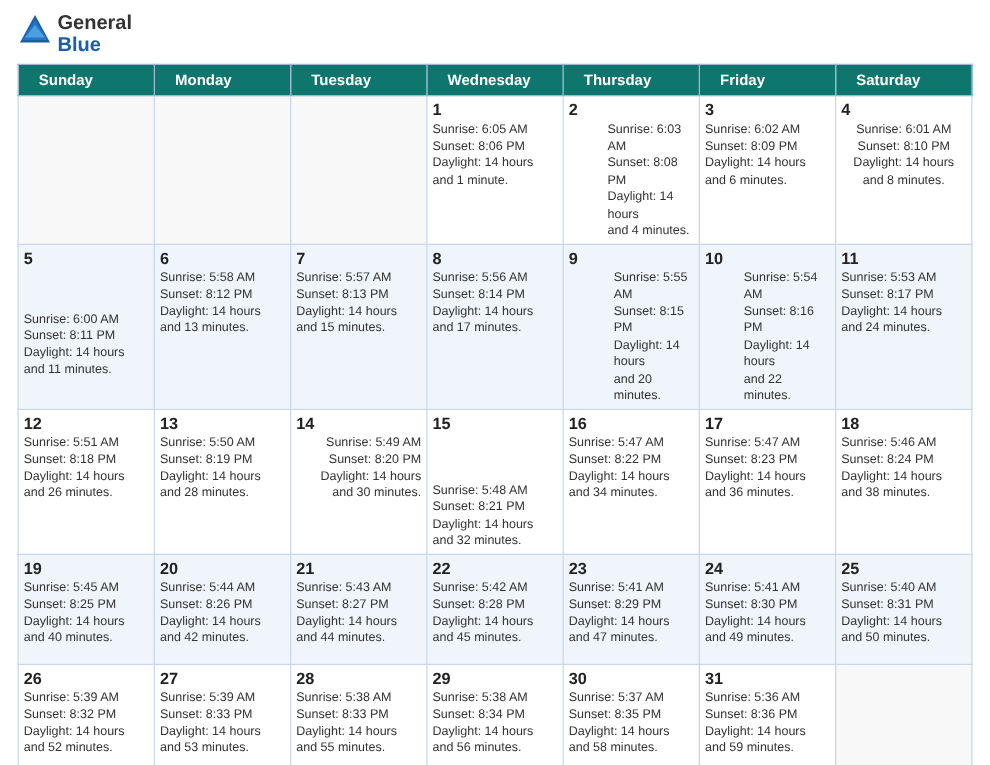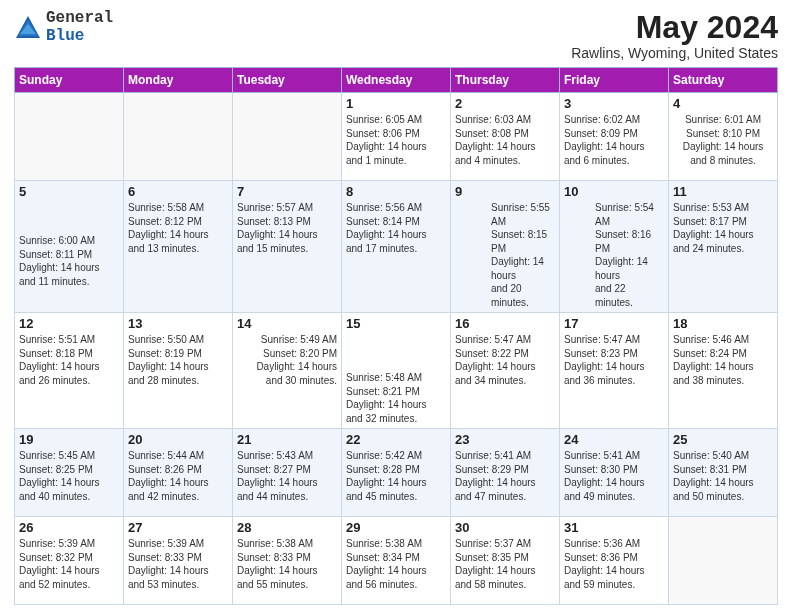--- a/index.html
+++ b/index.html
@@ -16,23 +16,21 @@
       padding: 10px 14px;
     }
     .header {
       display: flex;
       justify-content: space-between;
       align-items: flex-start;
       margin-bottom: 6px;
     }
     .logo {
       display: flex;
-      align-items: center;
       gap: 4px;
-      font-family: Liberation Mono, monospace;
     }
     .logo-text {
       display: flex;
       flex-direction: column;
       line-height: 1.1;
     }
     .logo-general {
       font-size: 16px;
       font-weight: bold;
       color: #333;
@@ -58,25 +56,25 @@
     .location {
       font-size: 14px;
       color: #333;
     }
     .calendar {
       width: 100%;
       border-collapse: collapse;
       table-layout: fixed;
     }
     .calendar th {
-      background: #a21caf;
+      background: #0f766e;
       color: #fff;
       font-size: 12px;
       font-weight: bold;
-      padding: 5px 4px;
+      padding: 5px 16px;
       text-align: left;
       border: 1px solid #a0b8d8;
     }
     .calendar td {
       border: 1px solid #c8d8e8;
       vertical-align: top;
       padding: 3px 4px;
       height: 88px;
       background: #fff;
       font-size: 10.5px;
@@ -108,24 +106,20 @@
     <div class="logo">
       <svg class="logo-icon" viewBox="0 0 28 28">
         <polygon points="14,2 26,24 2,24" fill="#1a5fa8"></polygon>
         <polygon points="14,6 24,22 4,22" fill="#2874c8"></polygon>
         <polygon points="14,10 22,20 6,20" fill="#4a9fe0"></polygon>
       </svg>
       <div class="logo-text">
         <span class="logo-general">General</span>
         <span class="logo-blue">Blue</span>
       </div>
-    </div>
-    <div class="title-block">
-      <div class="month-title">May 2024</div>
-      <div class="location">Rawlins, Wyoming, United States</div>
     </div>
   </div>
 
   <table class="calendar">
     <thead>
       <tr>
         <th>Sunday</th>
         <th>Monday</th>
         <th>Tuesday</th>
         <th>Wednesday</th>
@@ -141,21 +135,21 @@
           <td class="empty-cell"></td>
           <td>
             <div class="day-number">1</div>
             <div class="day-info" style="white-space: pre-line;">Sunrise: 6:05 AM
 Sunset: 8:06 PM
 Daylight: 14 hours
 and 1 minute.</div>
           </td>
           <td>
             <div class="day-number">2</div>
-            <div class="day-info" style="white-space: pre-line;">Sunrise: 6:03 AM
+            <div class="day-info" style="white-space: pre-line; margin-left: 31px;">Sunrise: 6:03 AM
 Sunset: 8:08 PM
 Daylight: 14 hours
 and 4 minutes.</div>
           </td>
           <td>
             <div class="day-number">3</div>
             <div class="day-info" style="white-space: pre-line;">Sunrise: 6:02 AM
 Sunset: 8:09 PM
 Daylight: 14 hours
 and 6 minutes.</div>

